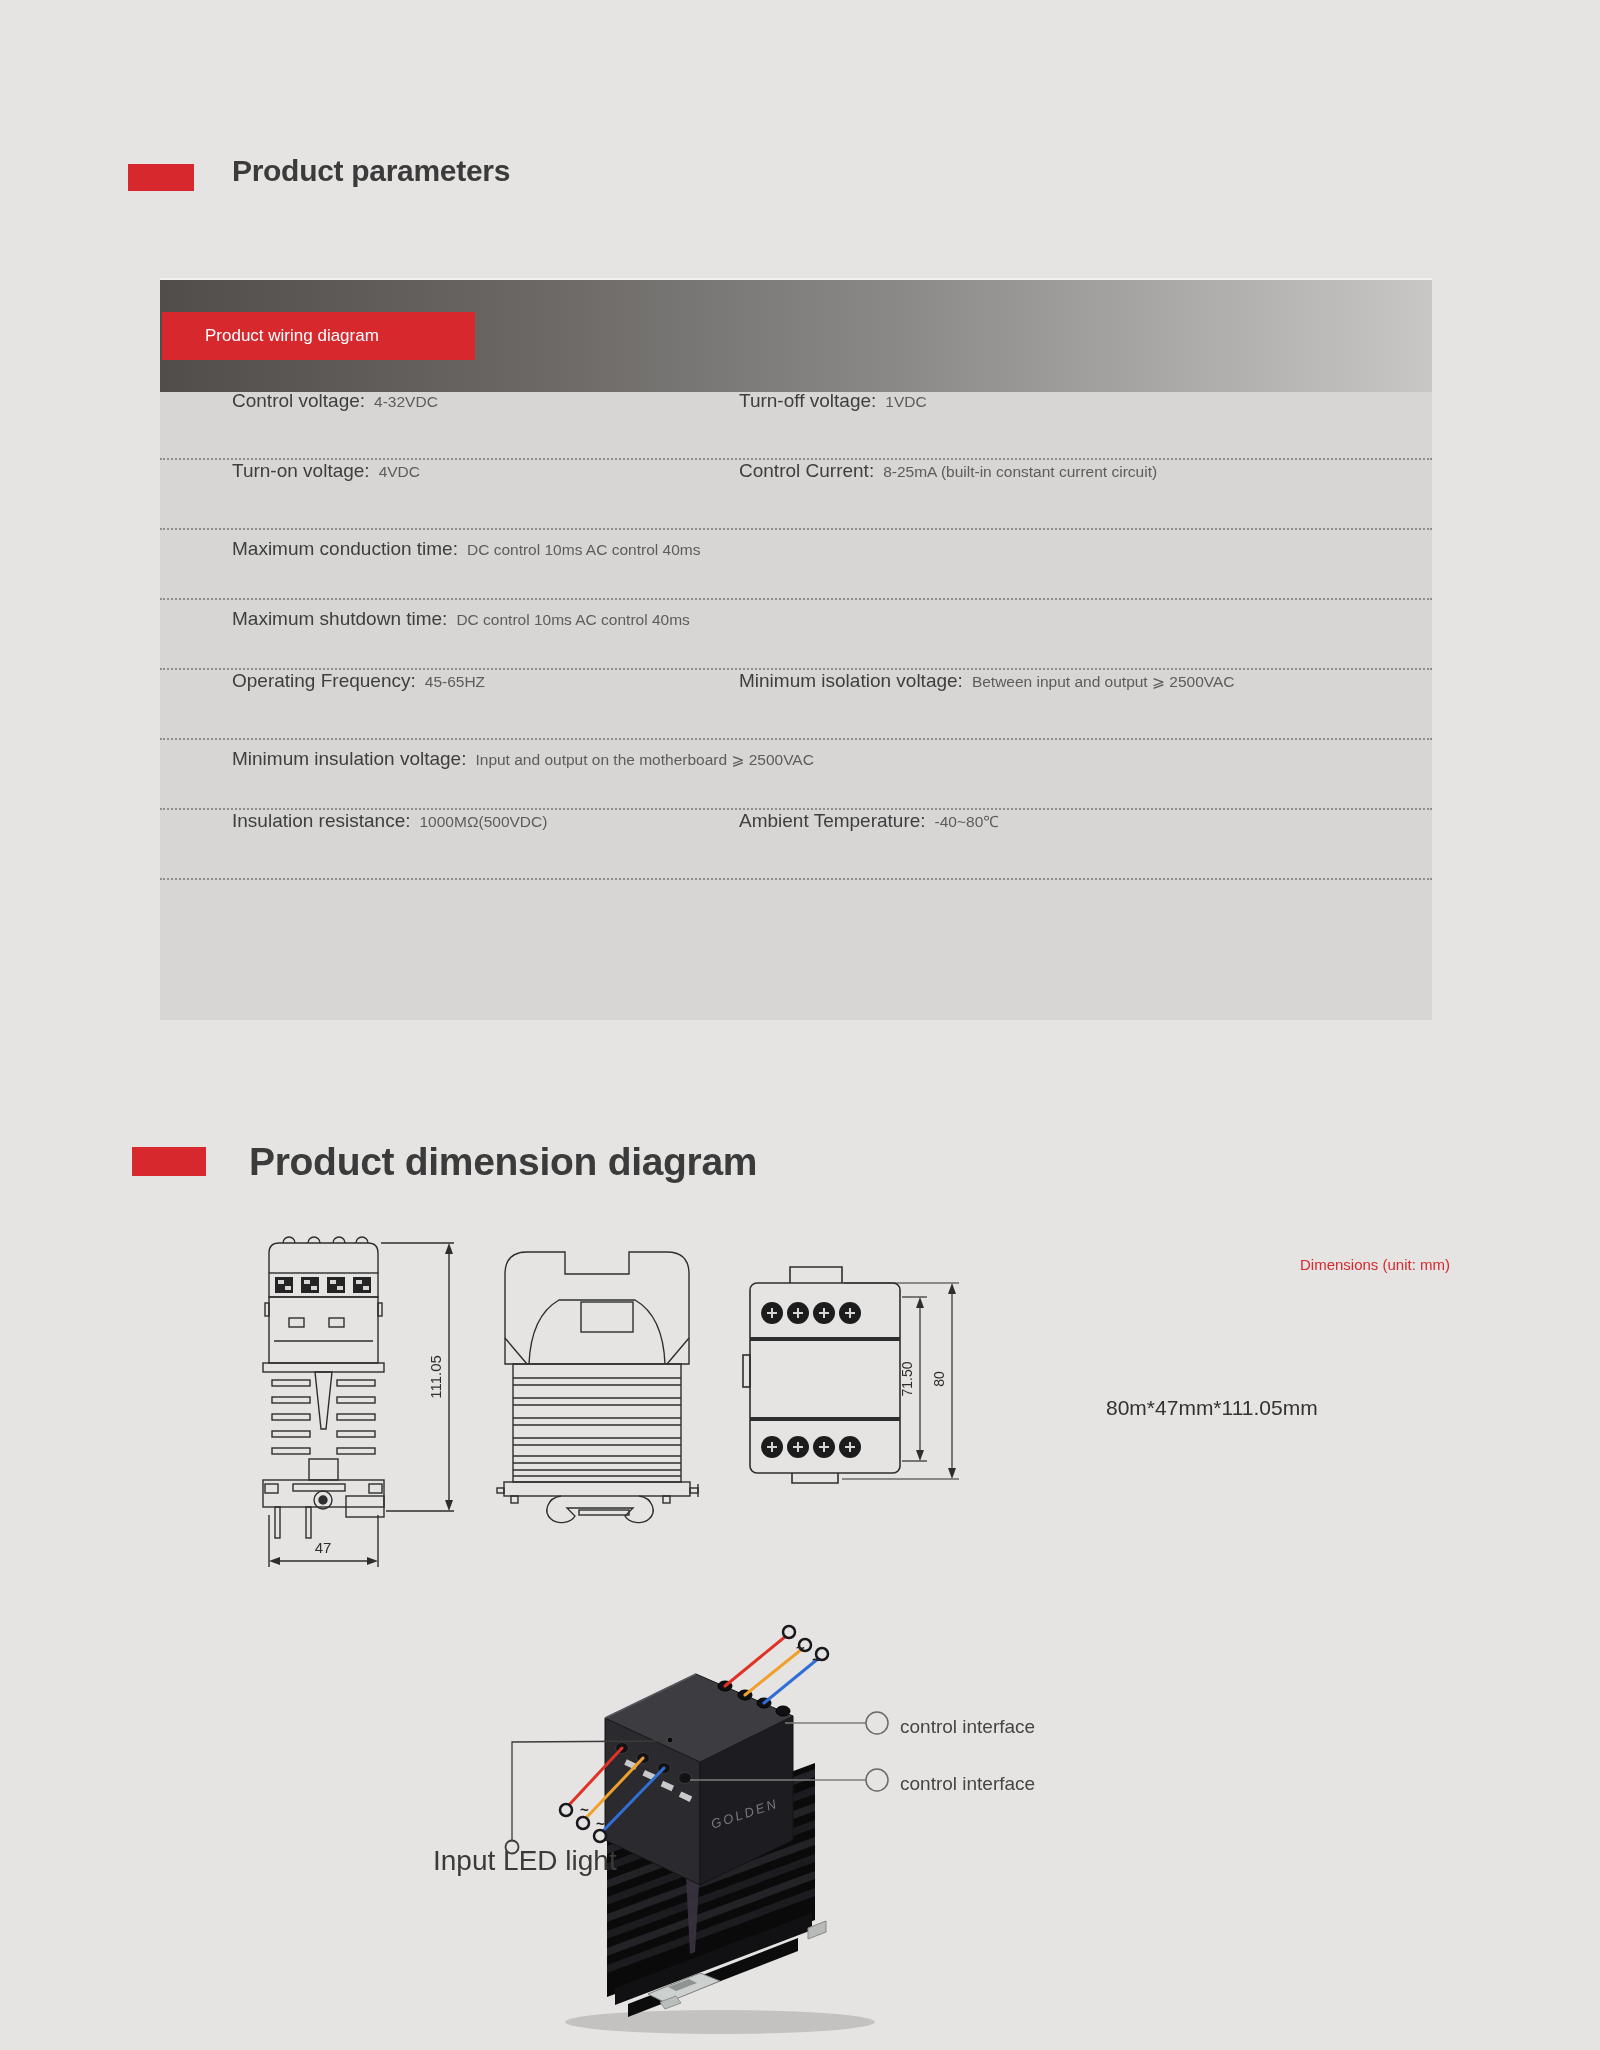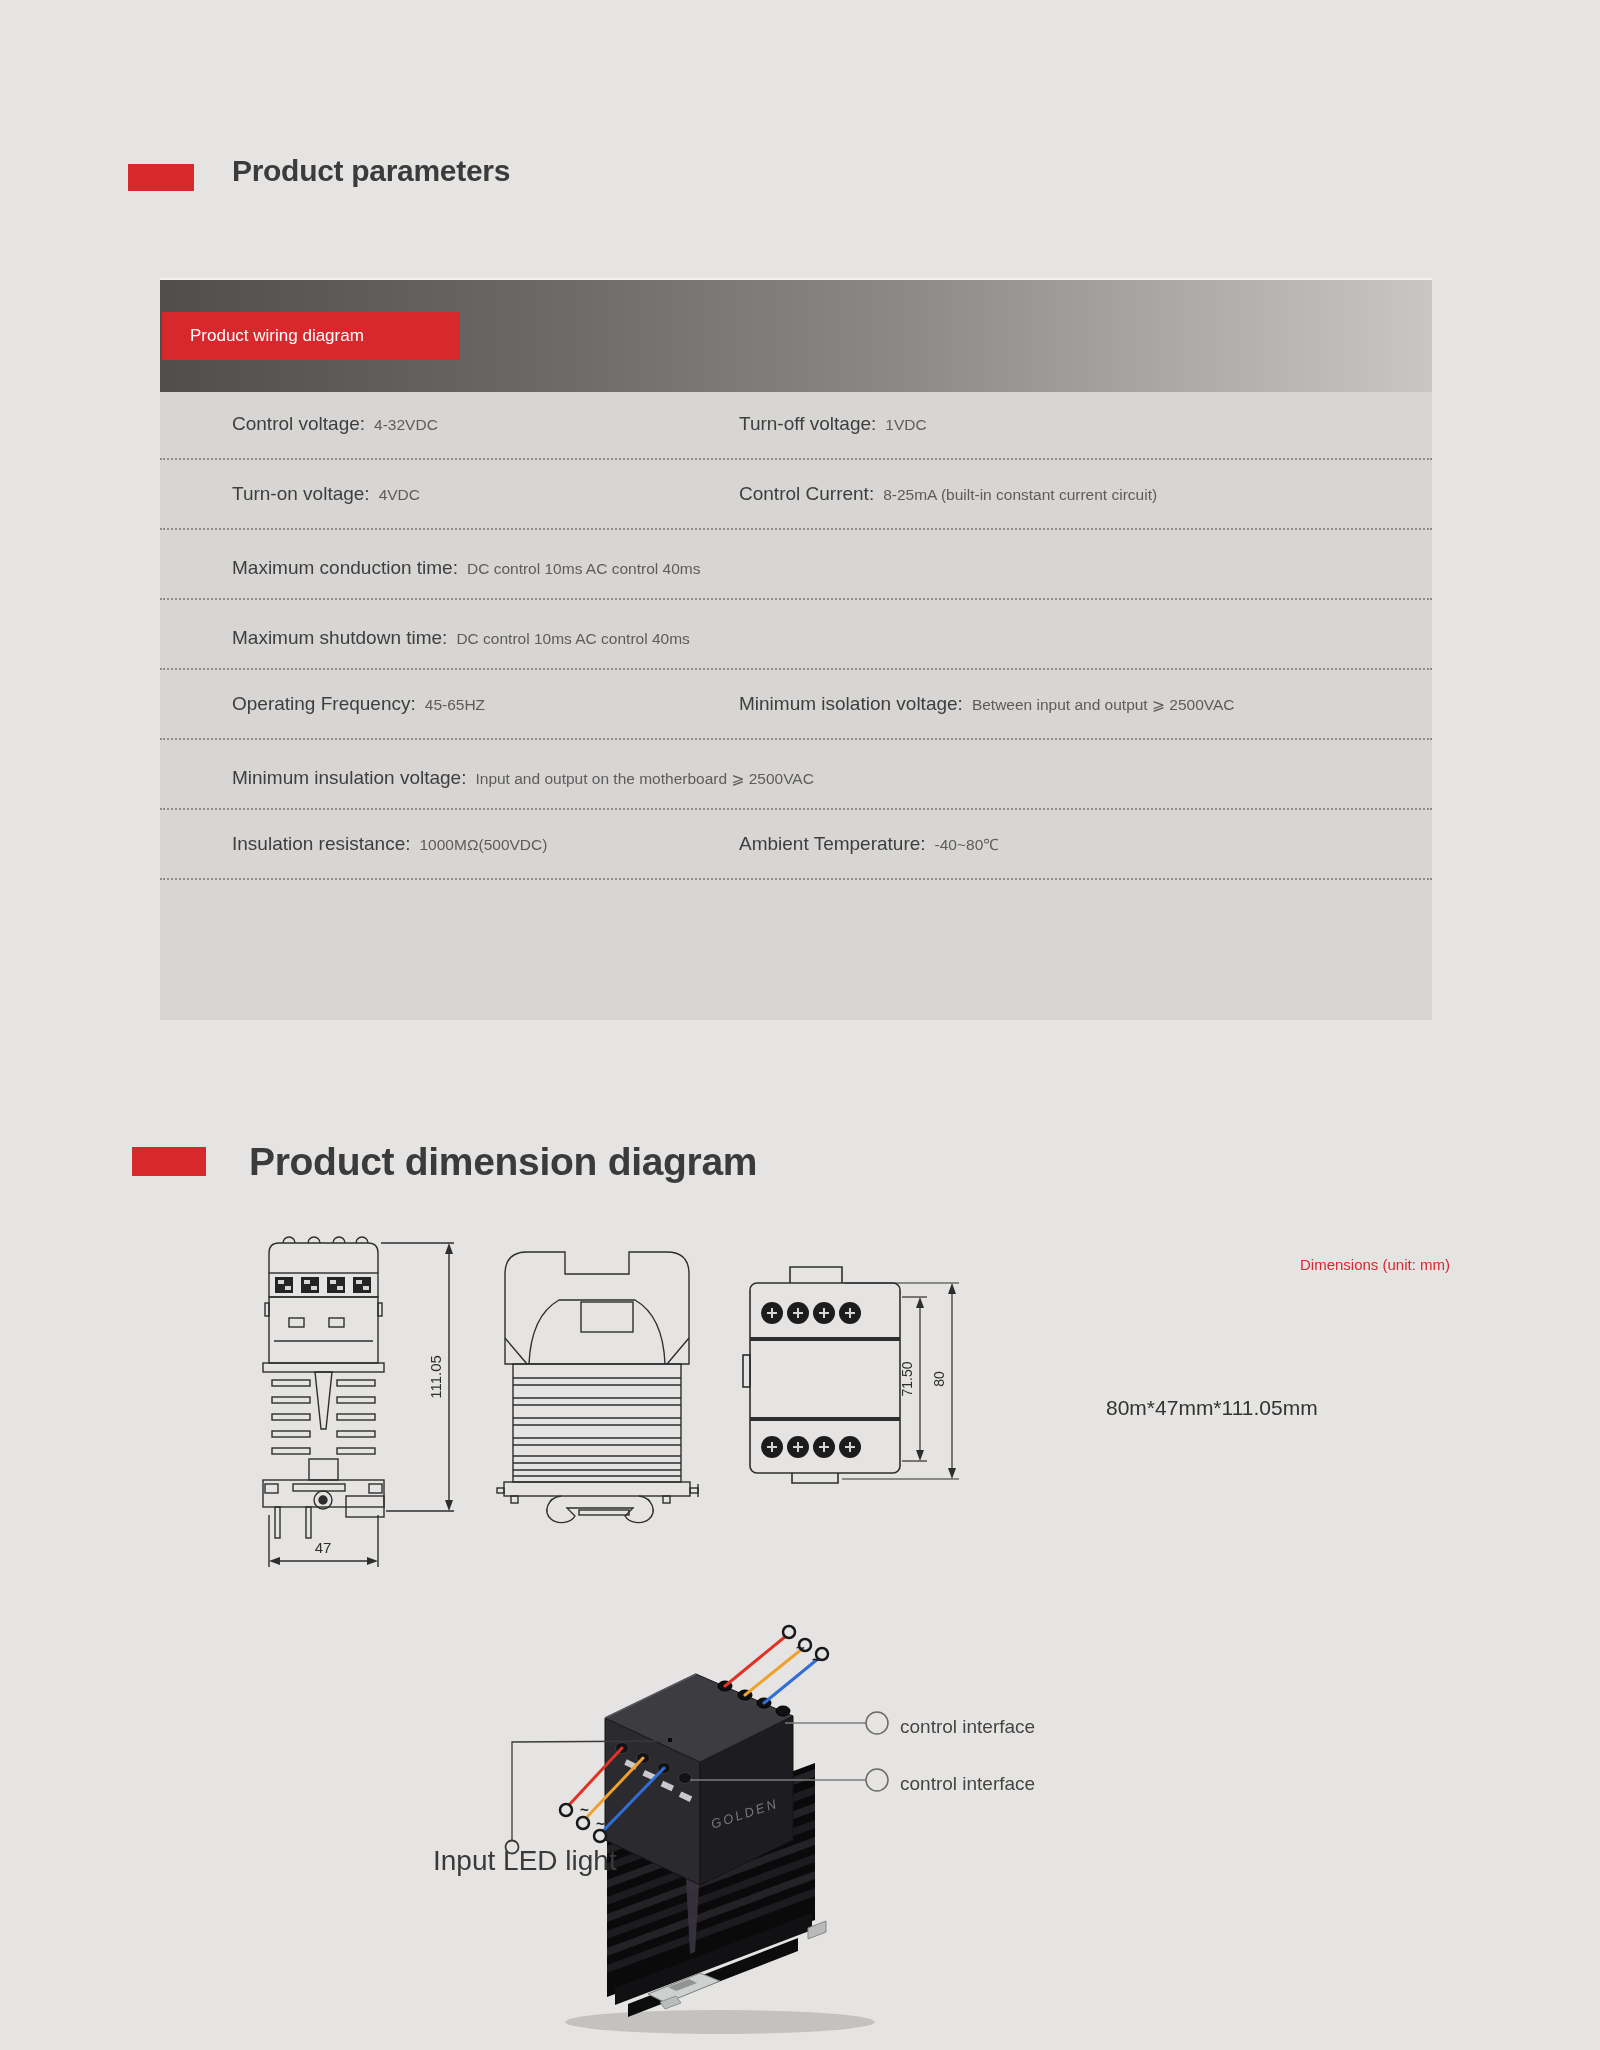--- a/index.html
+++ b/index.html
@@ -20,25 +20,25 @@
     background:#d7d6d5;
   }
   .band{
     position:absolute;left:0;top:0;width:100%;height:112px;
     background:linear-gradient(90deg,#514d4a 0%,#6b6866 30%,#8b8987 58%,#b3b1af 85%,#c9c7c5 100%);
     border-top:2px solid #f2f1f0;
   }
   .band-label{
     position:absolute;left:2px;top:32px;width:270px;height:48px;
     background:#d7282e;color:#ffffff;font-size:17px;line-height:48px;
-    padding-left:28px;
+    padding-left:43px;
   }
   .rows{position:absolute;left:0;top:112px;width:100%;}
   .prow{
-    display:flex;align-items:center;height:70px;box-sizing:border-box;
+    display:flex;height:70px;box-sizing:border-box;
     border-bottom:2px dotted #8f8d8b;padding-left:72px;
   }
   .pcell{white-space:nowrap;overflow:hidden;}
   .prow .pcell:first-child{flex:0 0 507px;}
   .prow .pcell:last-child{flex:1 1 auto;}
   .prow.full .pcell:first-child{flex:1 1 auto;margin-top:8px;}
   .plbl{font-size:19px;color:#3e3e3e;}
   .pval{font-size:15.5px;color:#5d5c5b;margin-left:9px;}
 
   

